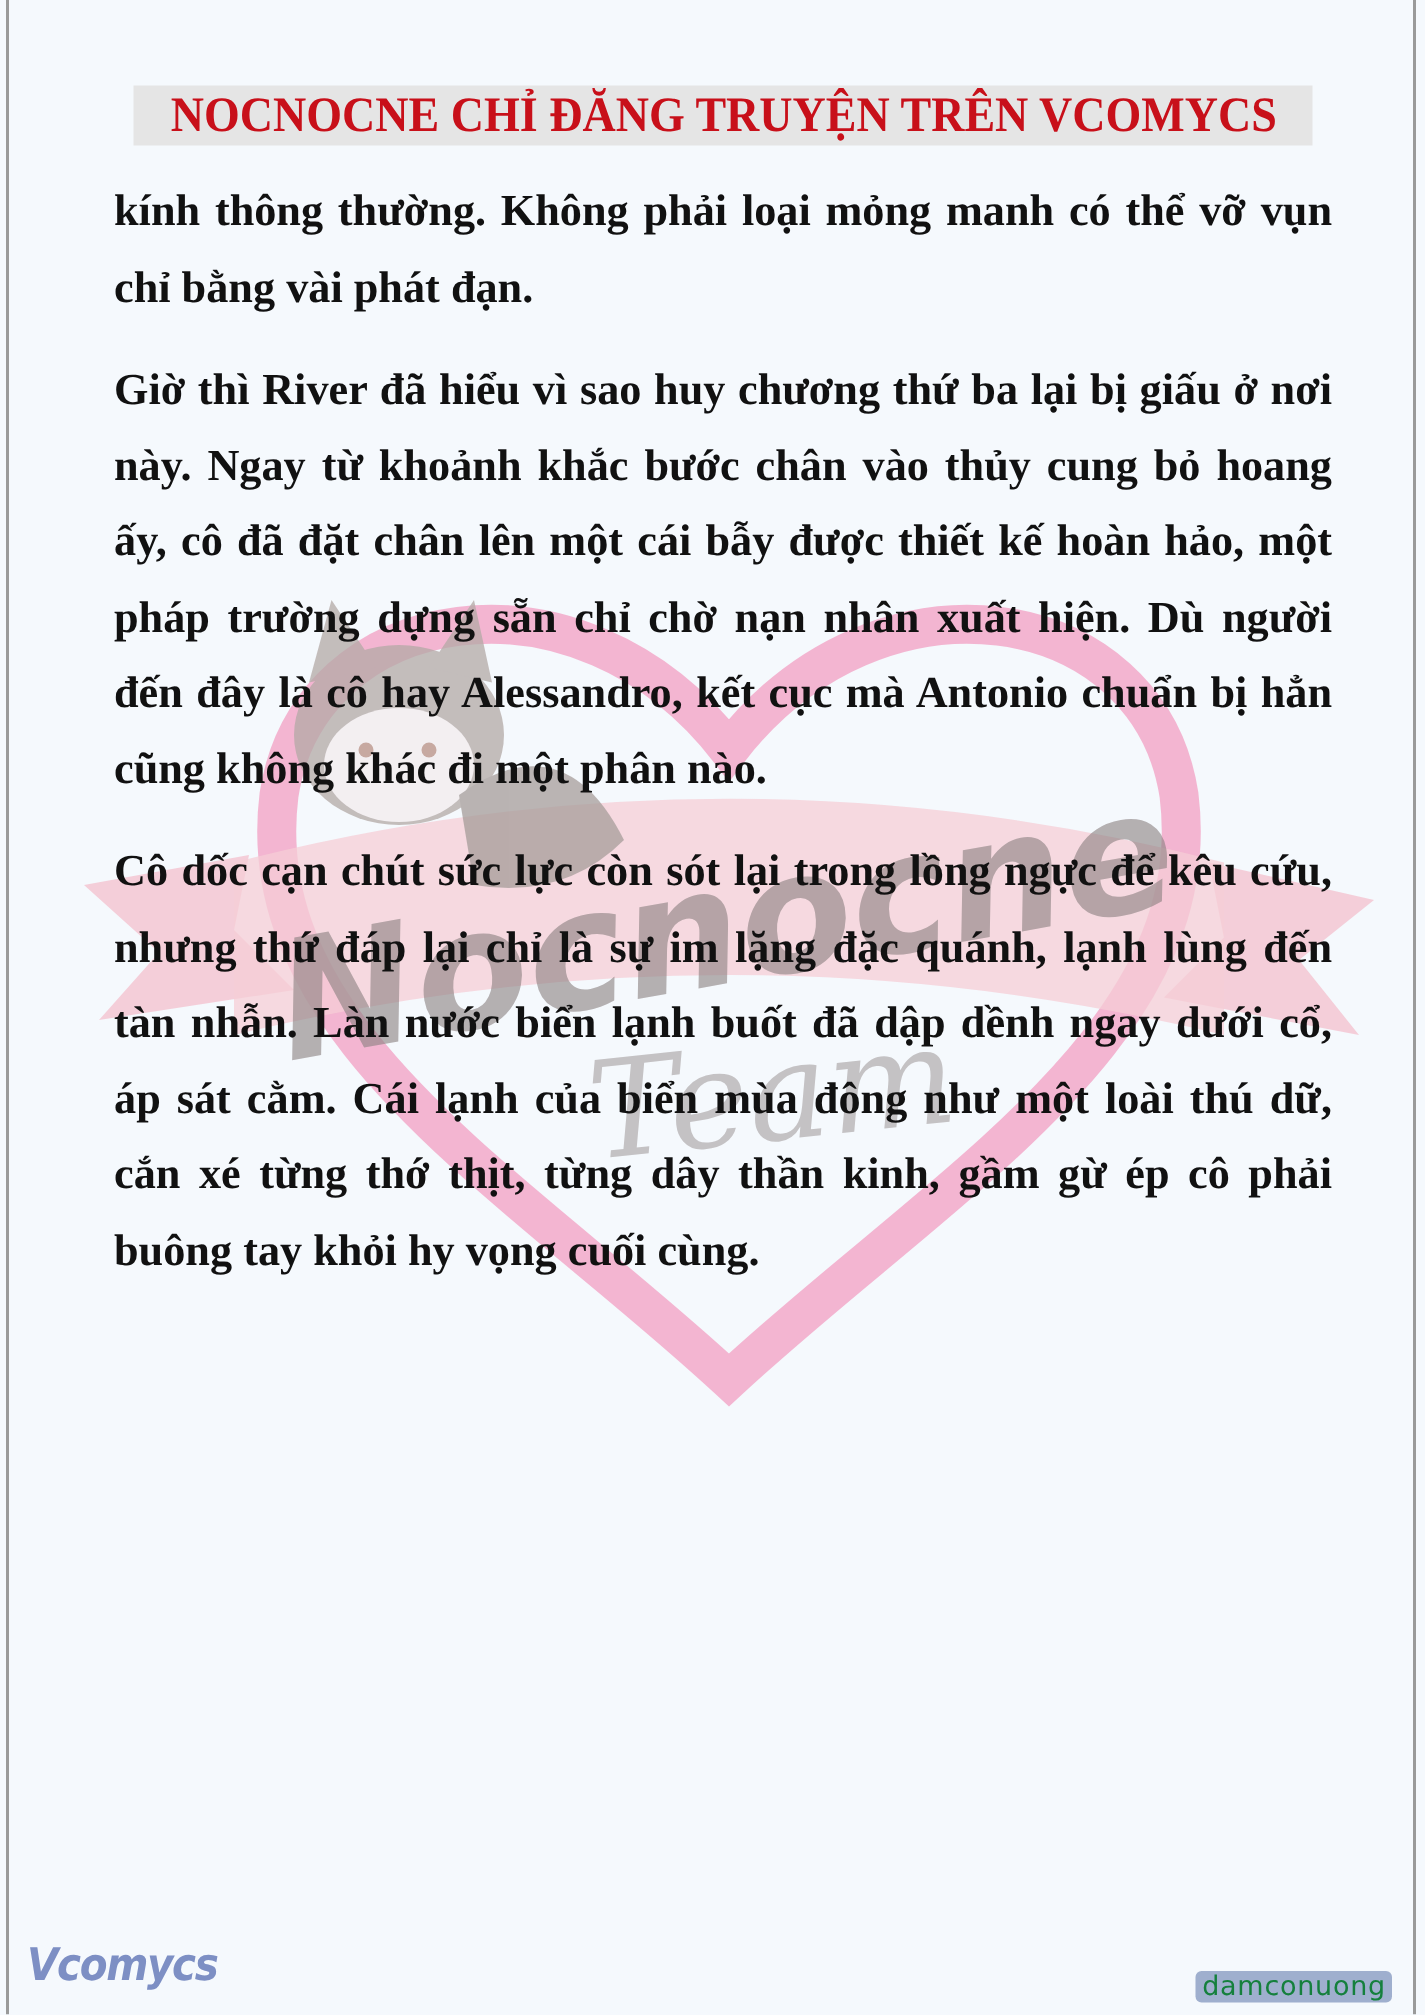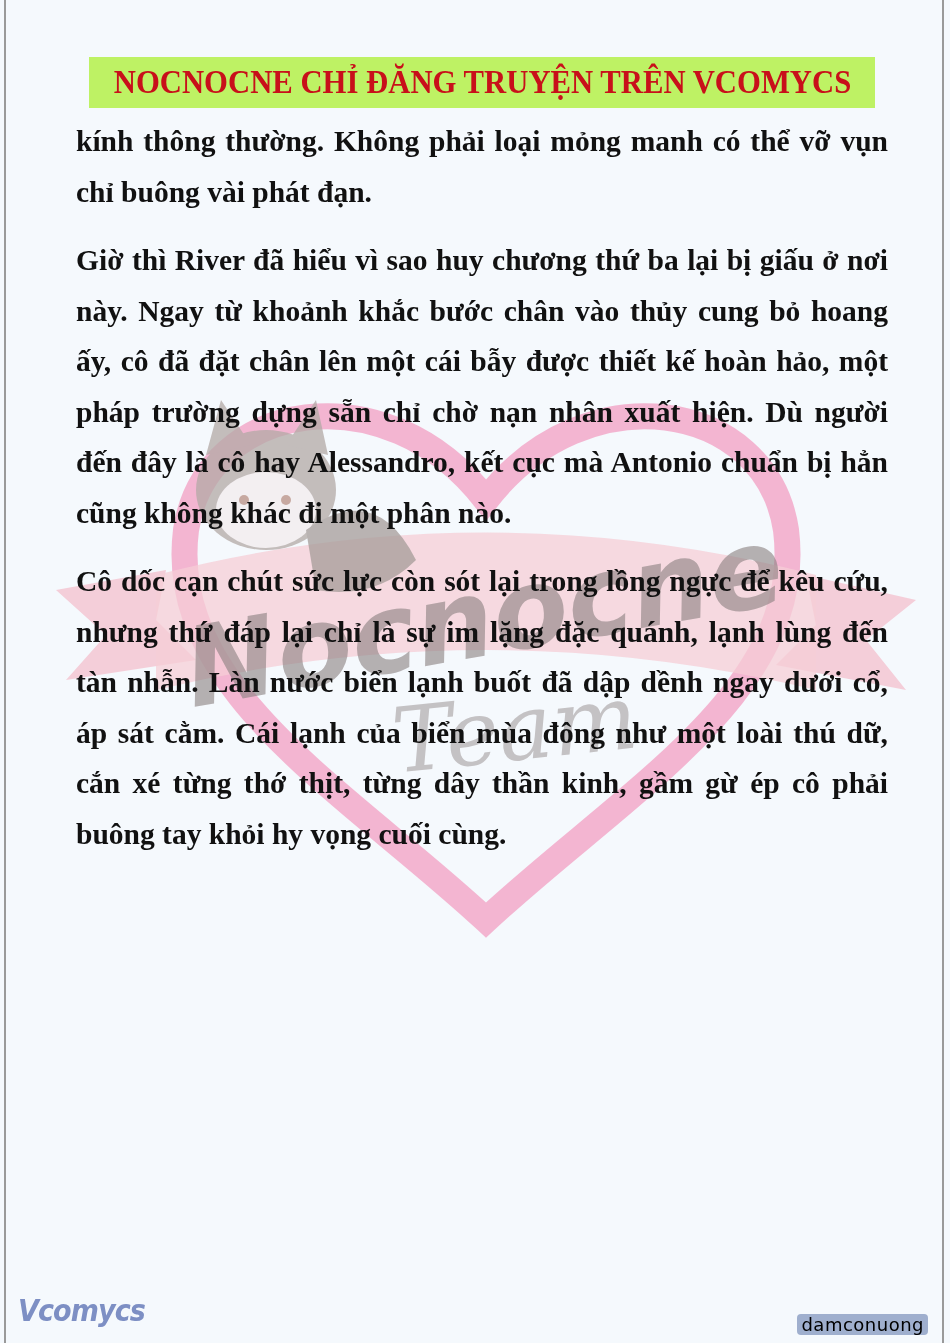--- a/index.html
+++ b/index.html
@@ -32,22 +32,22 @@
       width: 880px;
       height: 620px;
       pointer-events: none;
       z-index: 0;
     }
     .header-banner {
       position: absolute;
       left: 83px;
       top: 57px;
       width: 786px;
-      height: 51px;
-      background: #bef264;
+      height: 40px;
+      background: #e5e5e5;
       display: flex;
       align-items: center;
       justify-content: center;
       z-index: 2;
     }
     .header-banner span {
       font-family: "Liberation Serif", "DejaVu Serif", serif;
       font-weight: bold;
       font-size: 33px;
       color: #c8101a;
@@ -86,21 +86,21 @@
       z-index: 2;
       transform: scaleX(0.9);
       transform-origin: left;
     }
     .footer-credit {
       position: absolute;
       right: 14px;
       top: 1314px;
       font-family: "DejaVu Sans", sans-serif;
       font-size: 18px;
-      color: #000000;
+      color: #15803d;
       background: rgba(130, 150, 190, 0.75);
       padding: 0 4px;
       border-radius: 4px;
       z-index: 2;
       letter-spacing: 0.5px;
     }
   </style>
 </head>
 <body>
 
@@ -126,20 +126,20 @@
 
     <text x="440" y="295" text-anchor="middle" font-family="DejaVu Sans, sans-serif" font-weight="bold" font-style="italic" font-size="110" fill="#8a8080" opacity="0.6" transform="rotate(-10 440 270)">Nocnocne</text>
     <text x="470" y="400" text-anchor="middle" font-family="DejaVu Serif, serif" font-style="italic" font-size="90" fill="#8a8080" opacity="0.45" transform="rotate(-6 470 380)">Team</text>
   </svg>
 
   <div class="header-banner">
     <span>NOCNOCNE CHỈ ĐĂNG TRUYỆN TRÊN VCOMYCS</span>
   </div>
 
   <div class="content">
-    <p class="para">kính thông thường. Không phải loại mỏng manh có thể vỡ vụn chỉ buông vài phát đạn.</p>
+    <p class="para">kính thông thường. Không phải loại mỏng manh có thể vỡ vụn chỉ bằng vài phát đạn.</p>
     <p class="para">Giờ thì River đã hiểu vì sao huy chương thứ ba lại bị giấu ở nơi này. Ngay từ khoảnh khắc bước chân vào thủy cung bỏ hoang ấy, cô đã đặt chân lên một cái bẫy được thiết kế hoàn hảo, một pháp trường dựng sẵn chỉ chờ nạn nhân xuất hiện. Dù người đến đây là cô hay Alessandro, kết cục mà Antonio chuẩn bị hẳn cũng không khác đi một phân nào.</p>
     <p class="para">Cô dốc cạn chút sức lực còn sót lại trong lồng ngực để kêu cứu, nhưng thứ đáp lại chỉ là sự im lặng đặc quánh, lạnh lùng đến tàn nhẫn. Làn nước biển lạnh buốt đã dập dềnh ngay dưới cổ, áp sát cằm. Cái lạnh của biển mùa đông như một loài thú dữ, cắn xé từng thớ thịt, từng dây thần kinh, gầm gừ ép cô phải buông tay khỏi hy vọng cuối cùng.</p>
   </div>
 
   <div class="footer-logo">Vcomycs</div>
   <div class="footer-credit">damconuong</div>
 </div>
 
 </body></html>

